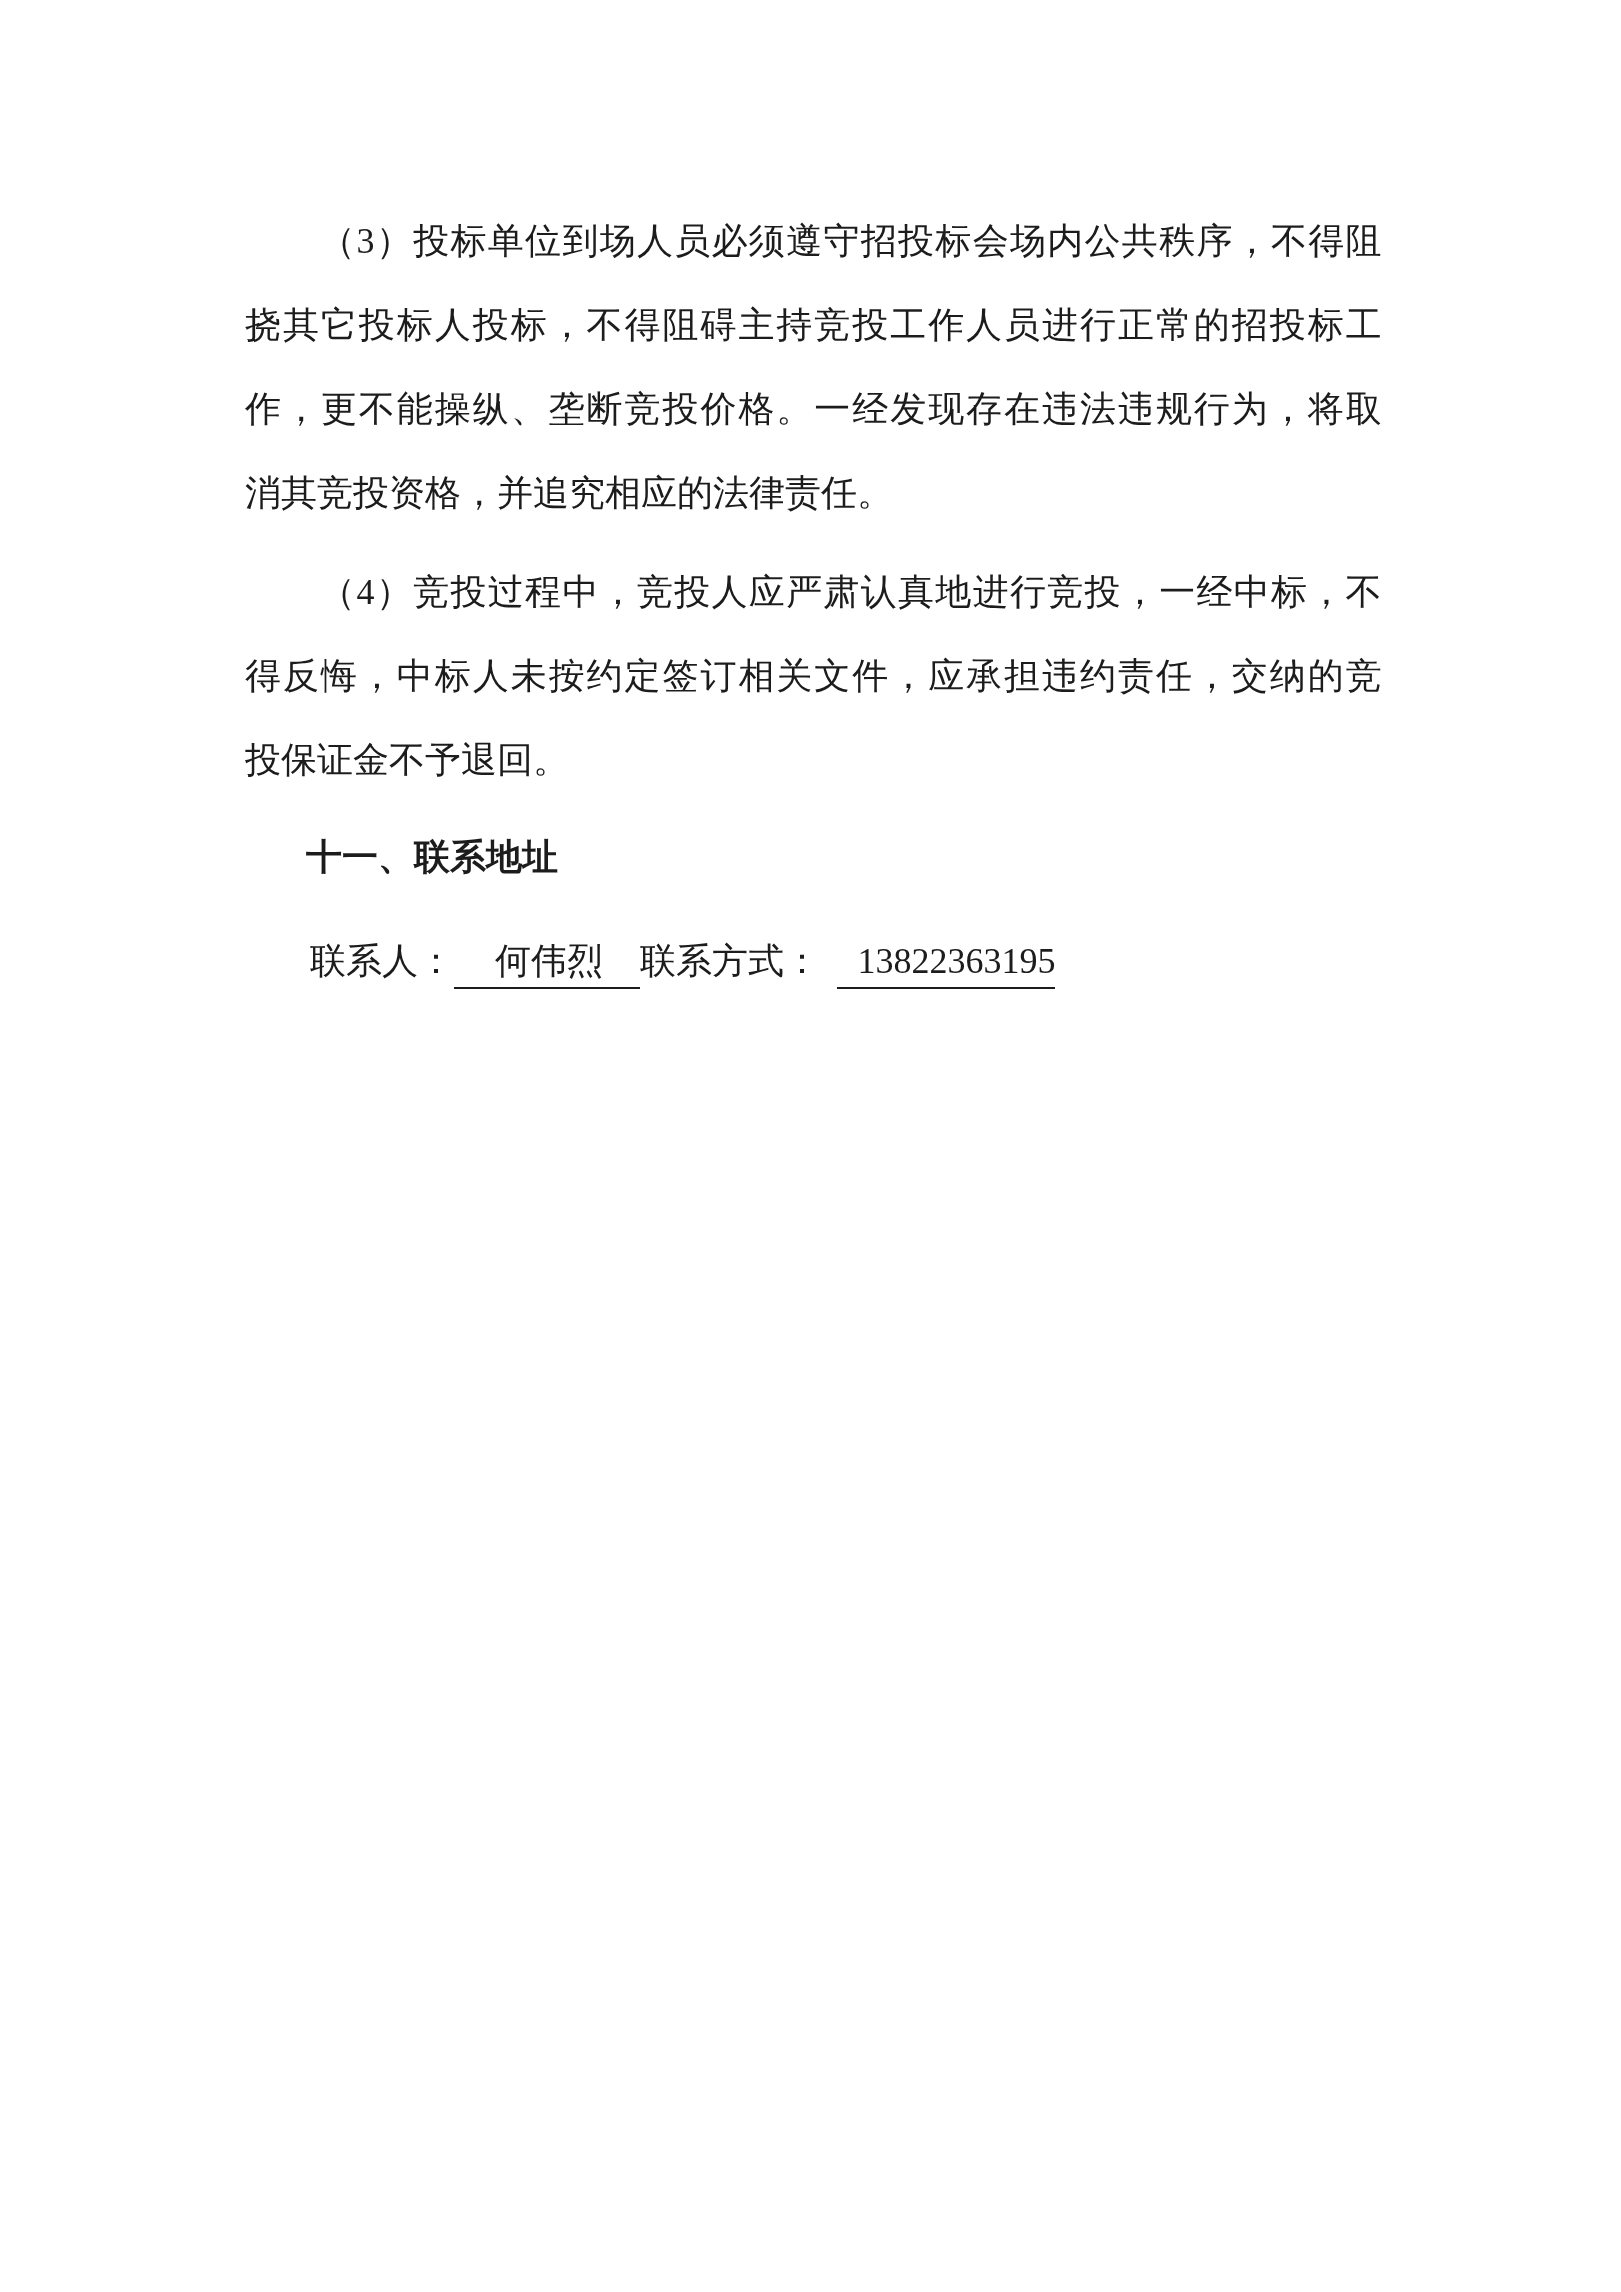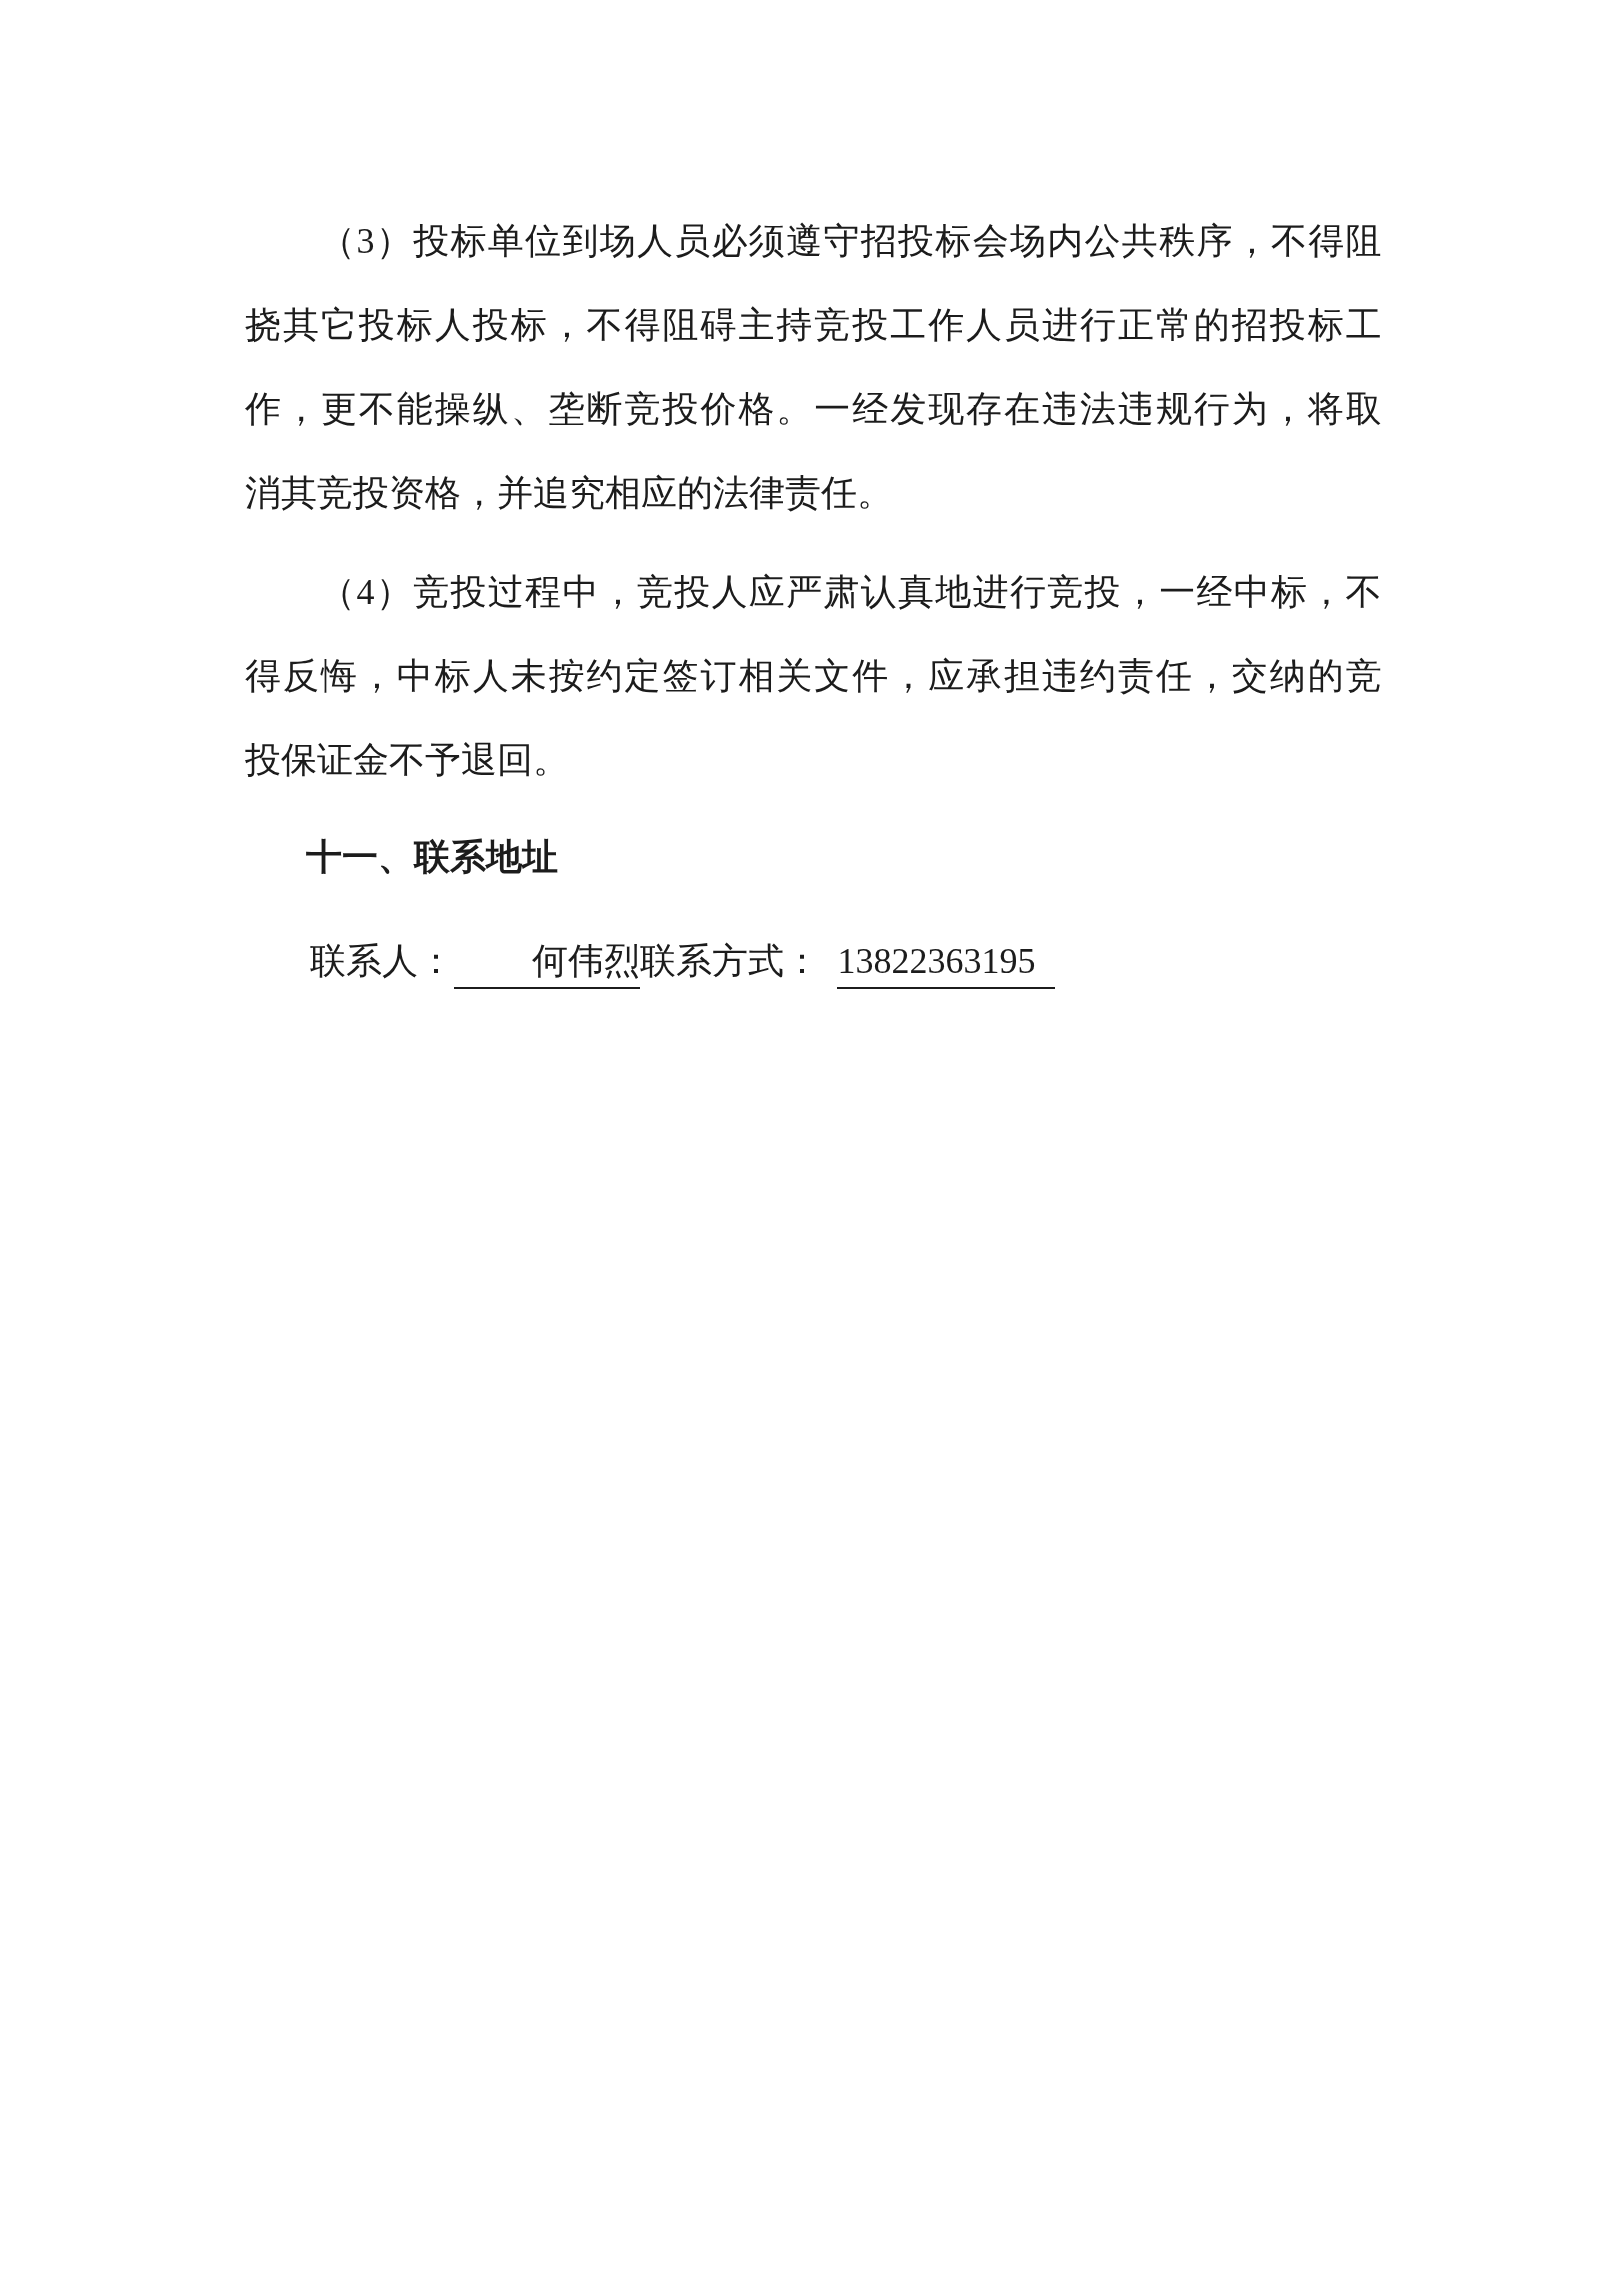--- a/index.html
+++ b/index.html
@@ -26,22 +26,22 @@
     height: 84px; line-height: 84px;
     white-space: nowrap;
   }
   .contact-line { padding-left: 65px; height: 84px; line-height: 84px; white-space: nowrap; }
   .u {
     display: inline-block;
     border-bottom: 2.9px solid #1c1c1c;
     line-height: 51px;
     height: 51px;
   }
-  .u-name  { width: 182px; padding-left: 3.9px; text-align: right; margin-top: 14px; }
-  .u-phone { width: 218px; margin-left: 17.6px; text-align: left; }
+  .u-name  { width: 182px; padding-left: 3.9px; text-align: center; margin-top: 14px; }
+  .u-phone { width: 218px; margin-left: 17.6px; text-align: right; }
   .sig { position: absolute; height: 84px; line-height: 84px; white-space: nowrap; }
 </style>
 </head>
 <body>
 
 <div class="page">
 
   <div class="block" style="top:199px">
     <div class="line jline indent">
         <span class="indent-spacer"></span>

